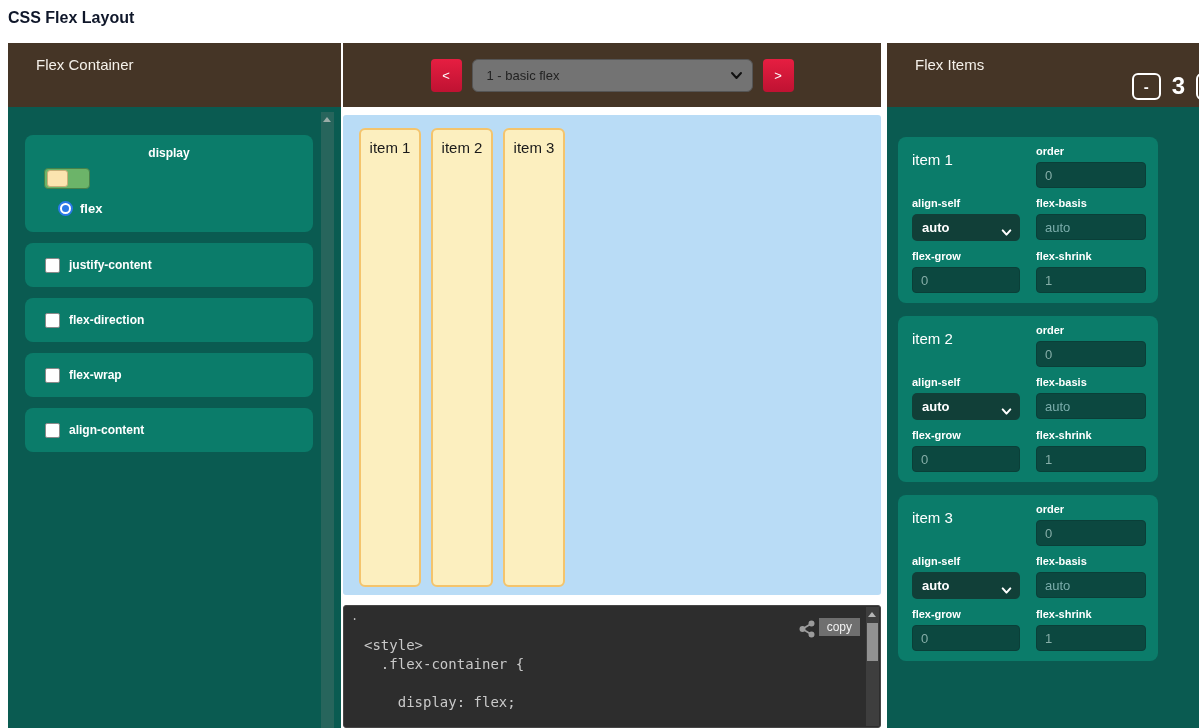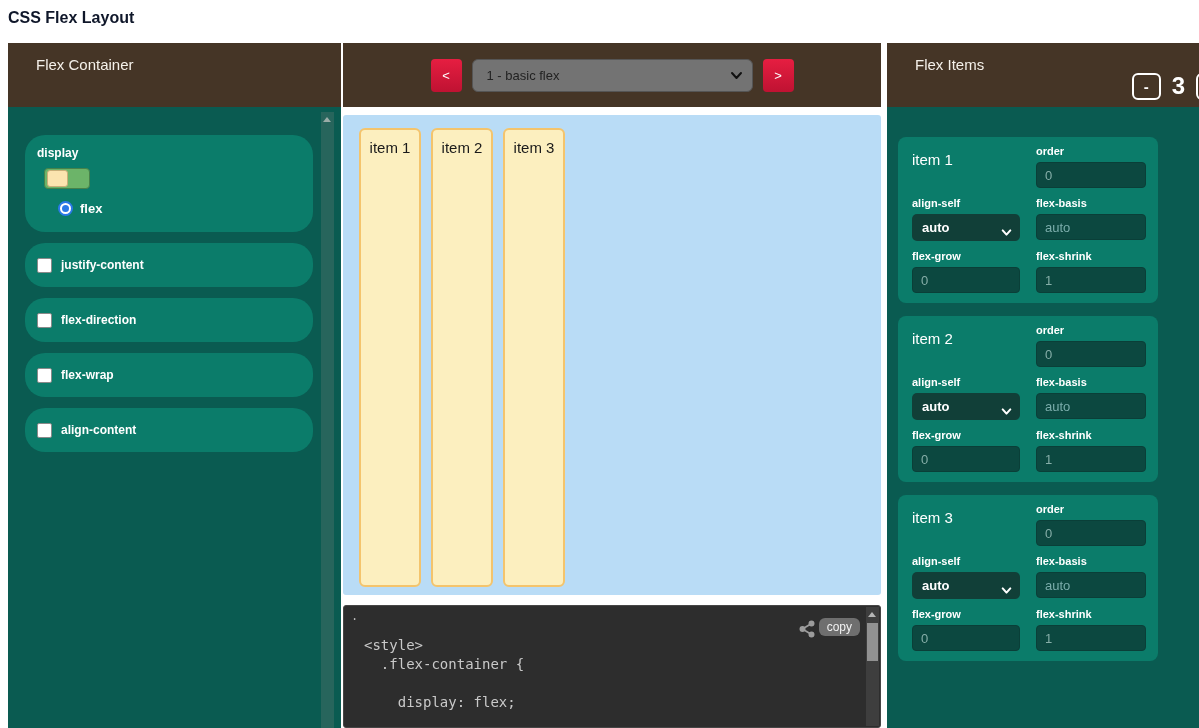--- a/index.html
+++ b/index.html
@@ -20,34 +20,34 @@
   .panel-body{position:absolute;top:64px;left:0;right:0;bottom:0;background:#0a5b51;overflow:hidden;}
 
   
   .scroll-strip{position:absolute;top:5px;right:7px;bottom:0;width:13px;background:#27655c;}
   .strip-arrow{position:absolute;top:5px;left:2px;width:0;height:0;
                border-left:4px solid transparent;border-right:4px solid transparent;
                border-bottom:5px solid #9aaca7;}
 
   
   .cards{padding:28px 28px 0 17px;display:flex;flex-direction:column;gap:11px;}
-  .card{background:#0b7c6a;border-radius:20px;color:#fff;}
+  .card{background:#0b7c6a;border-radius:8px;color:#fff;text-align:center;}
   .display-card{height:97px;box-sizing:border-box;padding:11px 12px;}
   .card-label{font-size:12px;font-weight:bold;}
   .toggle{position:relative;margin:8px 0 0 7px;width:44px;height:19px;background:#6cb469;
           border:1px solid #47824a;border-radius:4px;}
   .toggle-knob{position:absolute;left:2px;top:1px;width:19px;height:15px;background:#fbe4af;
                border:1px solid #c9af79;border-radius:3px;}
   .radio-row{display:flex;align-items:center;gap:7px;margin:12px 0 17px 21px;}
   .radio{position:relative;width:15px;height:15px;box-sizing:border-box;border:2px solid #2b79e8;
          background:#fff;border-radius:50%;}
   .radio::after{content:"";position:absolute;left:2px;top:2px;width:7px;height:7px;
                 background:#2b79e8;border-radius:50%;}
   .radio-label{font-size:13px;font-weight:bold;color:#fff;}
-  .check-card{height:44px;display:flex;align-items:center;gap:9px;box-sizing:border-box;padding-left:12px;}
+  .check-card{height:44px;display:flex;align-items:center;gap:9px;box-sizing:border-box;padding-left:20px;}
   .checkbox{width:13px;height:13px;background:#fff;border:1px solid #8a8a8a;border-radius:2px;flex:0 0 auto;}
   .check-label{font-size:12px;font-weight:bold;}
 
   
   .mid-header{height:64px;background:#453526;display:flex;align-items:center;justify-content:center;gap:10px;}
   .nav-btn{width:31px;height:33px;border:none;border-radius:4px;color:#fff;font-size:13px;
            background:linear-gradient(180deg,#e61e41,#bf1232);cursor:pointer;font-family:inherit;}
   .example-select-wrap{position:relative;width:281px;height:33px;}
   .example-select{width:100%;height:100%;border:1px solid #555;border-radius:6px;background:#737373;
                   font-size:13px;color:#222;padding:0 30px 0 14px;appearance:none;-webkit-appearance:none;
@@ -59,21 +59,21 @@
   .pitem{width:62px;height:459px;box-sizing:border-box;background:#fcefbf;border:2px solid #f4c46c;
          border-radius:6px;text-align:center;padding-top:9px;font-size:15px;color:#1a1a1a;}
 
   .code-area{position:relative;margin-top:10px;height:123px;background:#2d2d2d;
              border:1px solid #464646;border-radius:3px;box-sizing:border-box;overflow:hidden;}
   .code-dot{position:absolute;left:7px;top:4px;color:#bdbdbd;font-size:12px;font-family:"Liberation Mono",monospace;}
   .code-pre{position:absolute;left:20px;top:30px;margin:0;font-family:"DejaVu Sans Mono","Liberation Mono",monospace;
             font-size:14px;line-height:19px;color:#c9c9c9;white-space:pre;}
   .share-icon{position:absolute;top:14px;right:64px;line-height:0;cursor:pointer;}
   .copy-btn{position:absolute;top:12px;right:20px;background:#6f6f6f;color:#f2f2f2;border:none;
-            font-size:12px;padding:2px 8px;border-radius:6px;cursor:pointer;font-family:inherit;}
+            font-size:12px;padding:2px 8px;border-radius:0;cursor:pointer;font-family:inherit;}
   .code-scrollbar{position:absolute;top:1px;right:1px;bottom:1px;width:13px;background:#3e3e3e;}
   .code-scroll-arrow{position:absolute;top:5px;left:2px;width:0;height:0;border-left:4px solid transparent;
             border-right:4px solid transparent;border-bottom:5px solid #b5b5b5;}
   .code-scroll-thumb{position:absolute;top:16px;left:1px;width:11px;height:38px;background:#919191;}
 
   
   .counter-row{position:absolute;right:17px;bottom:7px;display:flex;align-items:center;gap:11px;}
   .count-btn{width:29px;height:27px;box-sizing:border-box;border:2px solid #fff;border-radius:6px;
              background:transparent;color:#fff;font-size:15px;font-weight:bold;cursor:pointer;
              display:flex;align-items:center;justify-content:center;font-family:inherit;padding:0;}

